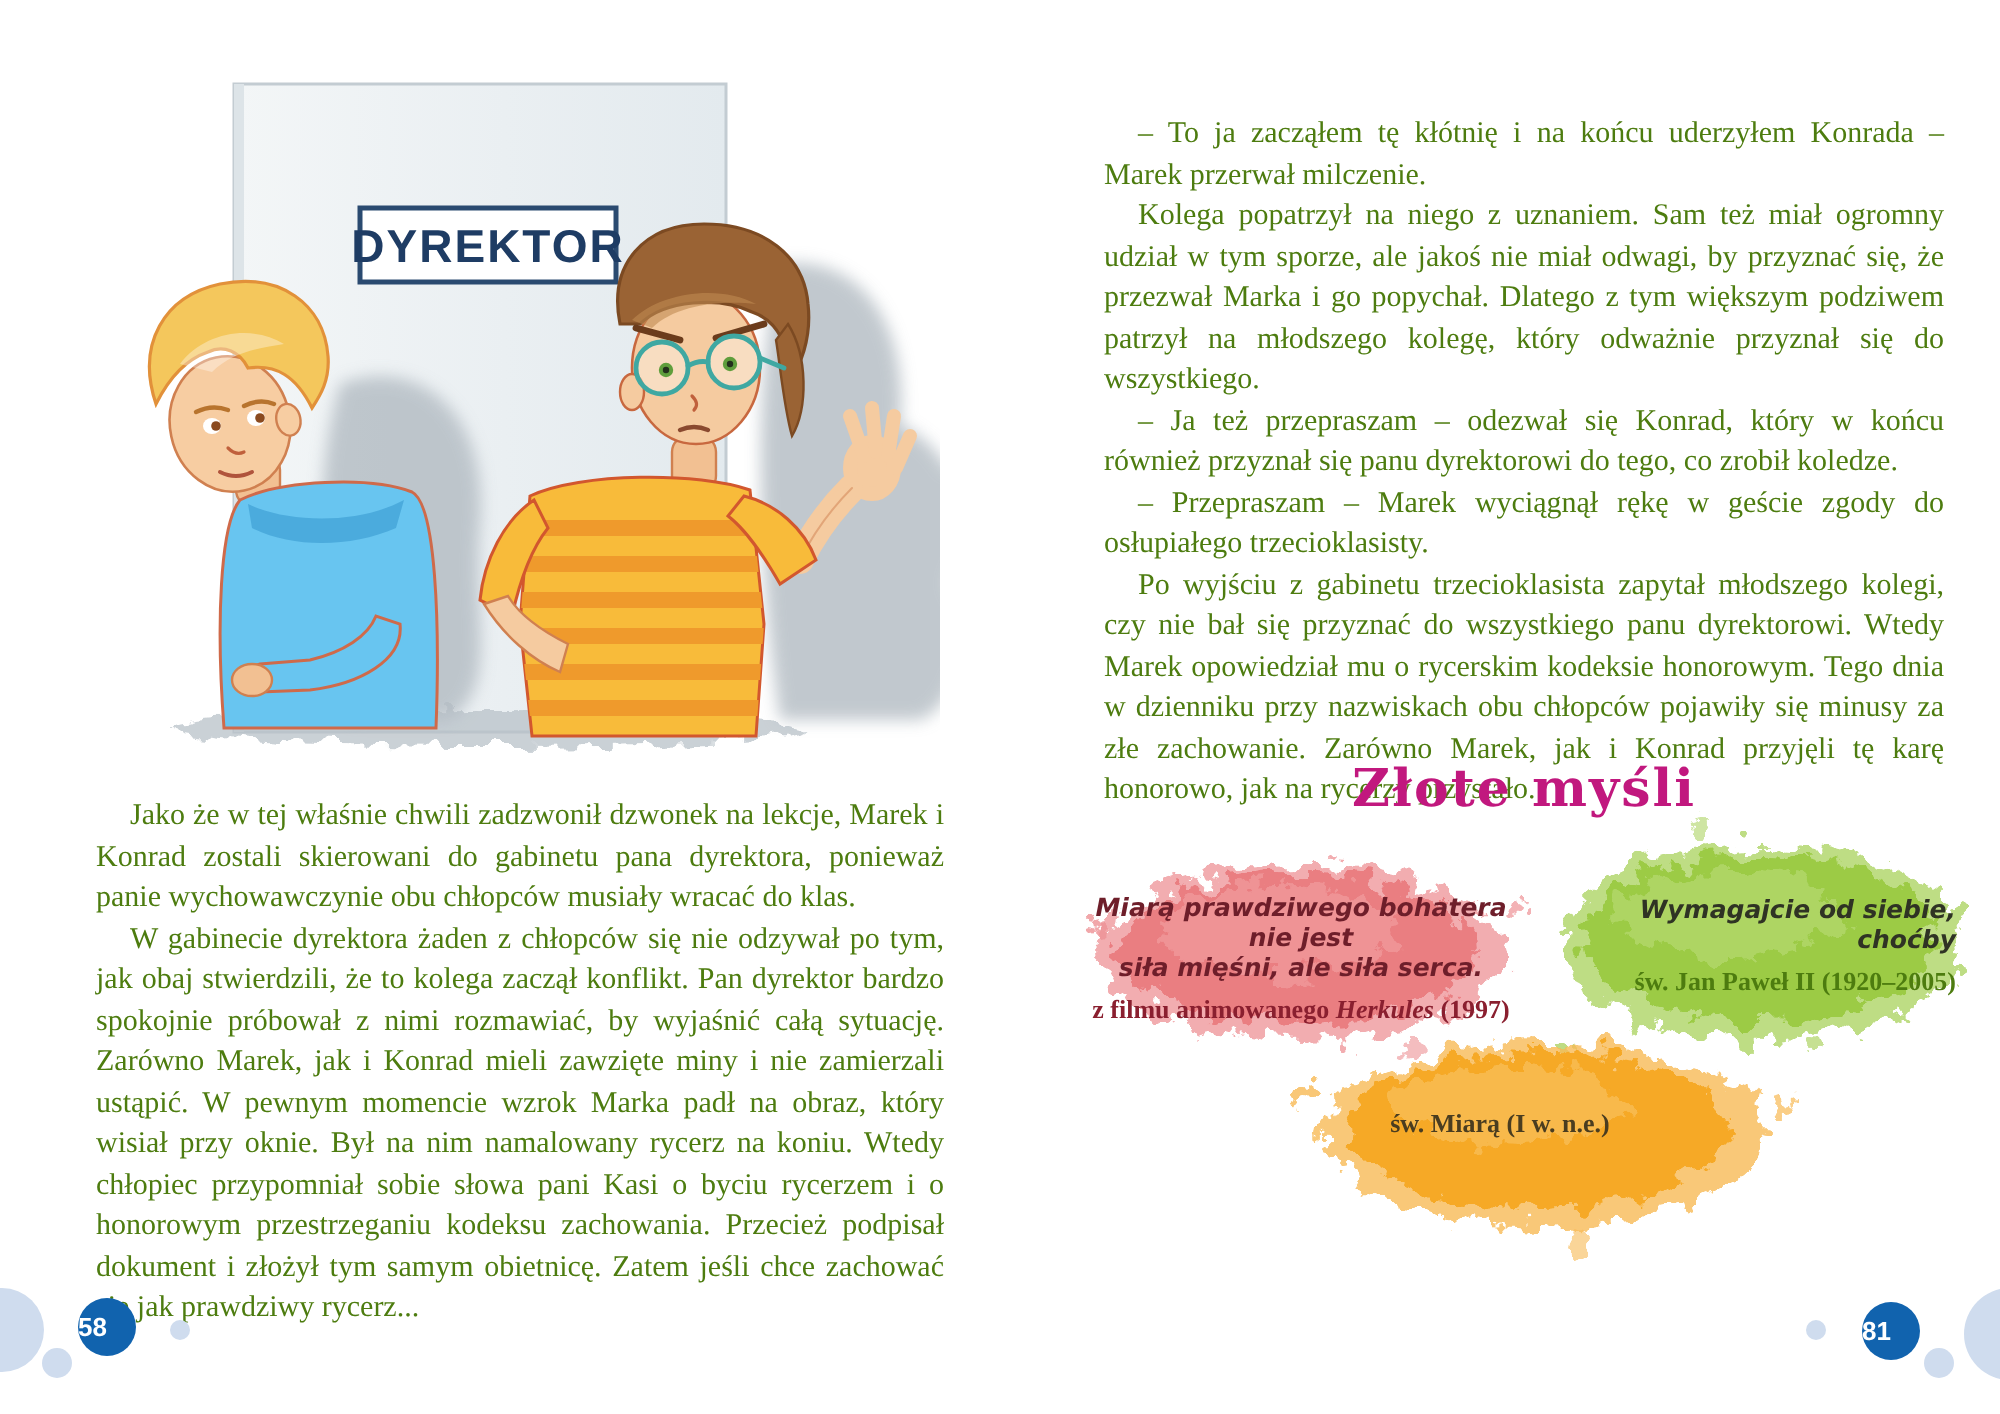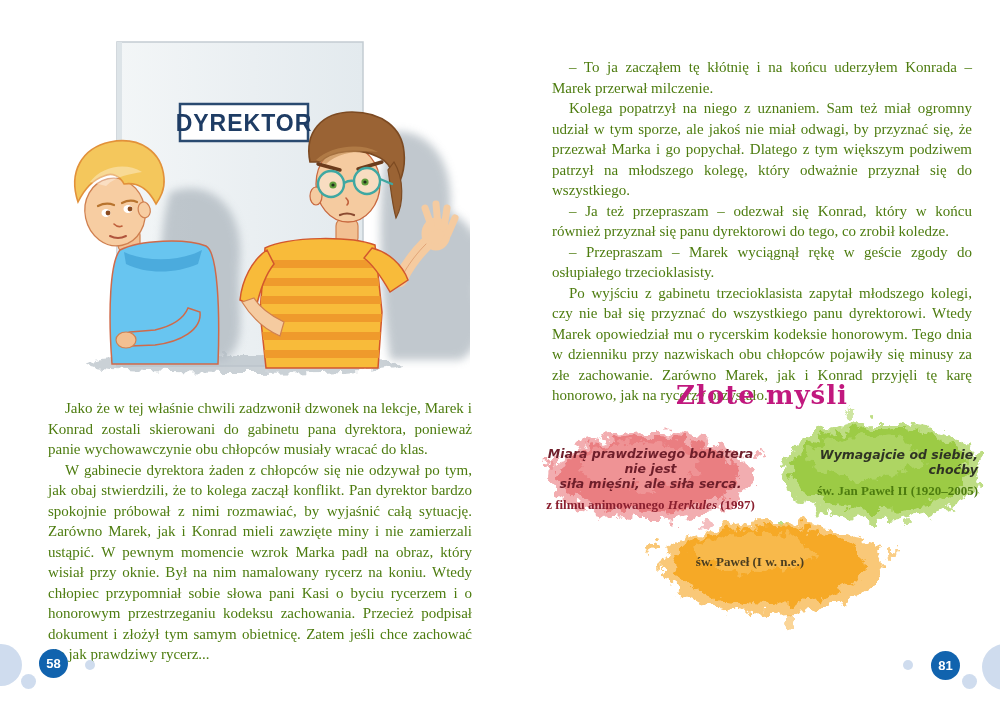--- a/index.html
+++ b/index.html
@@ -31,21 +31,21 @@
   .q-pink{color:#6e1e2a;}
   .q-pink .src{color:#8a1f2f;}
   .q-green{color:#2f3324;text-align:right;}
   .q-green .src{color:#4d7c0f;}
   .q-orange{color:#3a2c10;}
   .q-orange .src{color:#4a3d20;}
   
   .badge{
     width:29px;height:29px;border-radius:50%;background:#1163ae;
     color:#ffffff;font-family:"Liberation Sans", sans-serif;font-weight:bold;
-    font-size:13px;line-height:29px;text-align:center;
+    font-size:13px;line-height:29px;
   }
   .dot{border-radius:50%;background:#cfdcee;}
 </style>
 </head>
 <body>
 
 <svg class="abs" style="left:60px;top:12px;" width="410" height="372" viewBox="0 0 410 372" aria-hidden="true">
   <defs>
     <linearGradient id="doorGrad" x1="0" y1="0" x2="1" y2="0">
       <stop offset="0" stop-color="#f3f6f7"></stop>
@@ -234,19 +234,19 @@
   <div>siła mięśni, ale siła serca.</div>
   <div class="src"><span>z filmu animowanego </span><span class="work">Herkules</span><span> (1997)</span></div>
 </div>
 
 <div class="abs quote q-green" style="left:768px;top:447px;width:210px;">
   <div>Wymagajcie od siebie, choćby</div>
   <div class="src"><span>św. Jan Paweł II (1920–2005)</span></div>
 </div>
 
 <div class="abs quote q-orange" style="left:645px;top:548px;width:210px;">
-  <div class="src"><span>św. Paweł (I w. n.e.)</span></div>
+  <div class="src"><span>św. Miarą (I w. n.e.)</span></div>
 </div>
 
 <div class="abs dot" style="left:903px;top:660px;width:10px;height:10px;"></div>
 <div class="abs badge" style="left:931px;top:651px;">81</div>
 <div class="abs dot" style="left:962px;top:674px;width:15px;height:15px;"></div>
 <div class="abs dot" style="left:982px;top:644px;width:46px;height:46px;"></div>
 
 </body></html>

